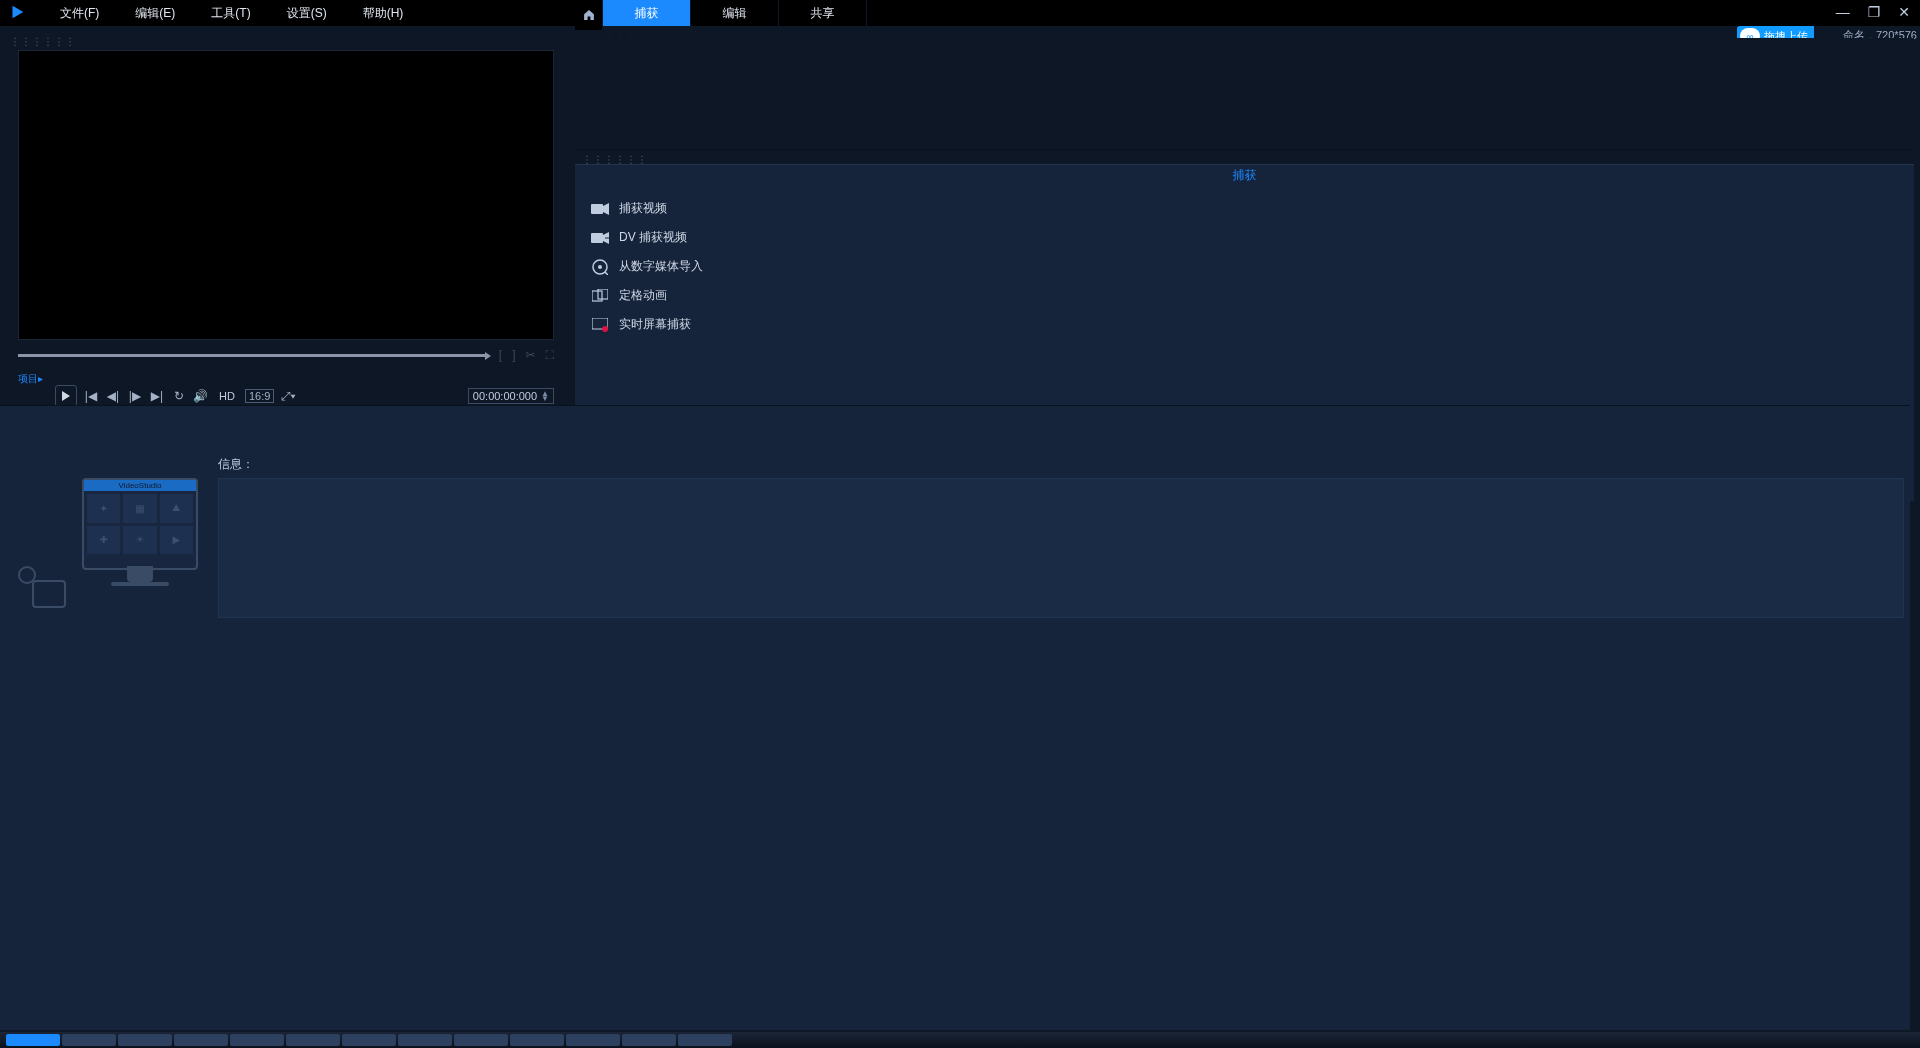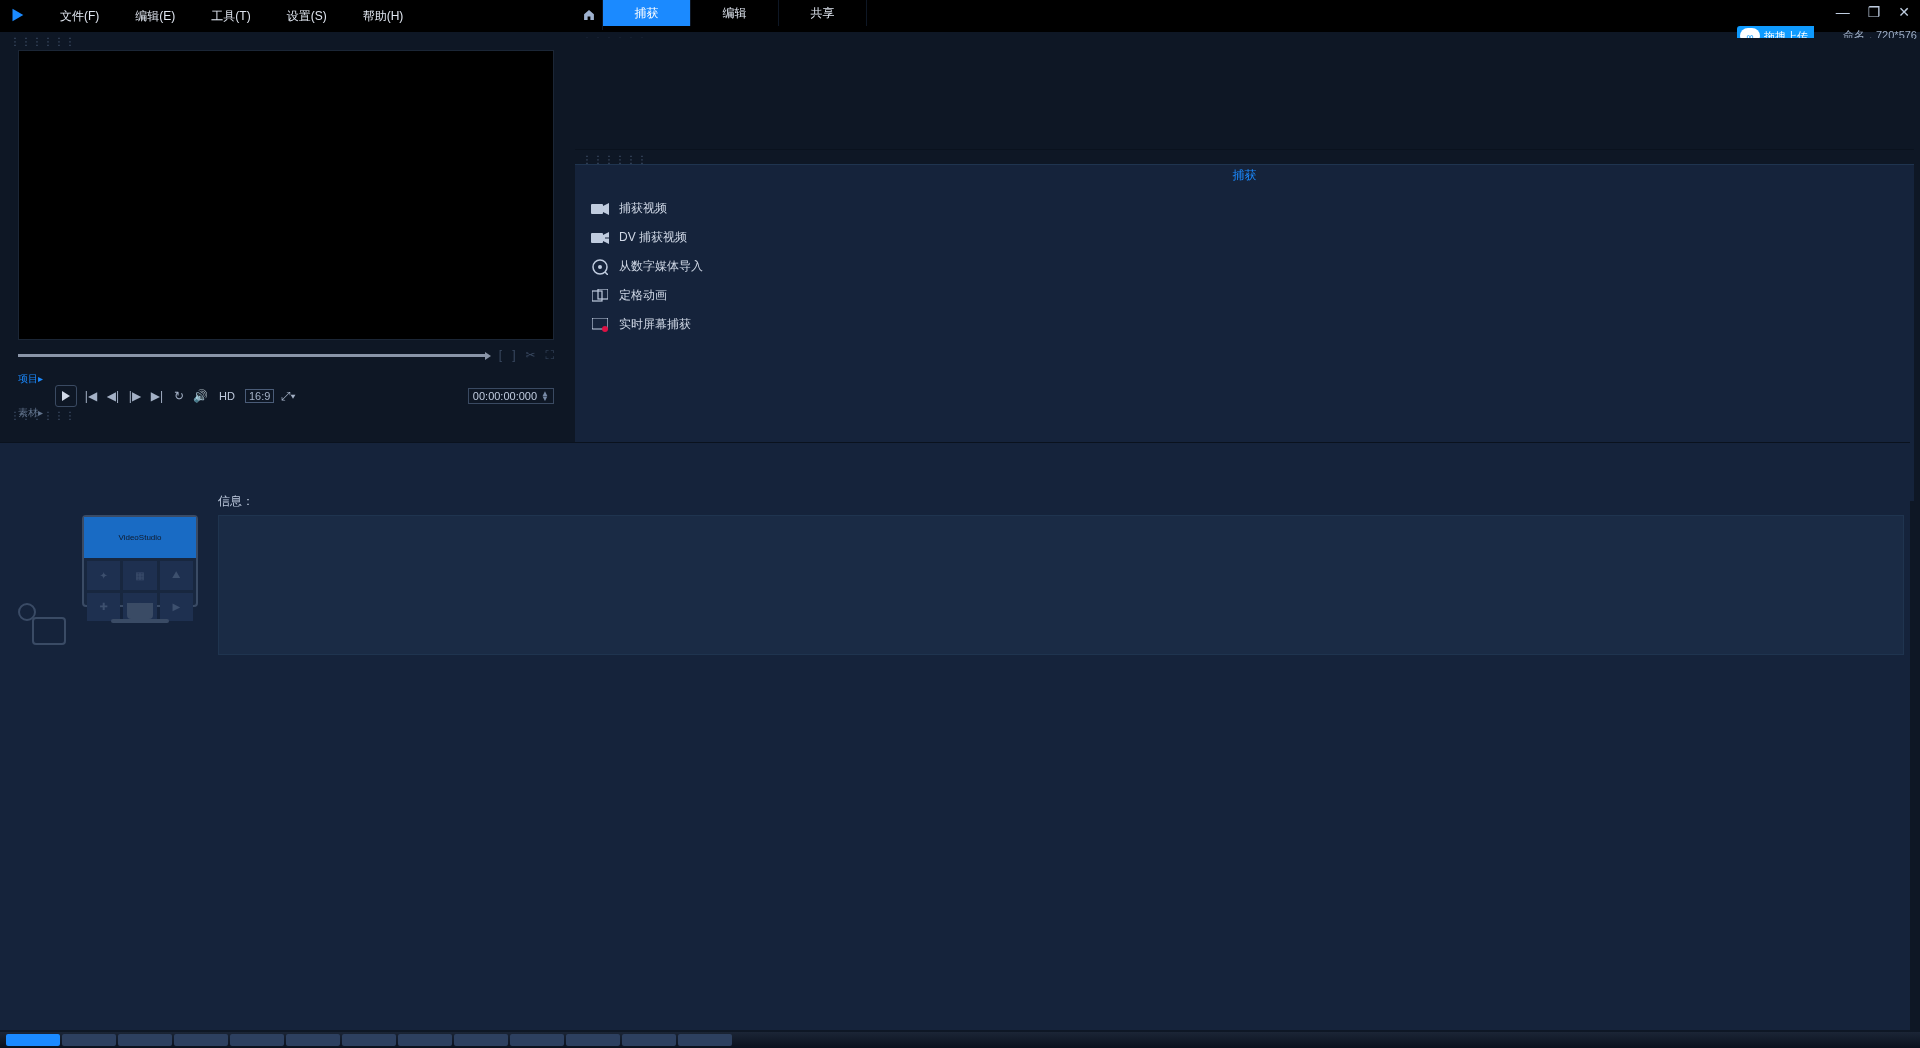--- a/index.html
+++ b/index.html
@@ -1,19 +1,19 @@
 <!DOCTYPE html>
 <html><head>
 <meta charset="utf-8">
 <style>
 * { margin:0; padding:0; box-sizing:border-box; font-family:"Microsoft YaHei",SimSun,Arial,sans-serif; -webkit-font-smoothing:antialiased; }
 body { background:#0e1725; color:#d0d8e6; overflow:hidden; width:1920px; height:1048px; position:relative; font-size:12px; }
 
 
-.menubar { position:absolute; top:0; left:0; right:0; height:32px; background:#000; display:flex; align-items:center; }
+.menubar { position:absolute; top:0; left:0; right:0; height:26px; background:#000; display:flex; align-items:center; }
 .app-logo { width:20px; height:20px; margin:0 14px 0 8px; color:#1b8aff; }
 .menubar .menu-item { color:#e0e6f0; padding:0 18px; line-height:30px; font-size:12px; cursor:pointer; }
 .menubar-center { position:absolute; left:575px; top:0; height:30px; display:flex; }
 .tab-btn { width:88px; text-align:center; line-height:26px; height:26px; font-size:12px; color:#e0e6f0; background:#000; border-right:1px solid #0e1725; cursor:pointer; }
 .home-btn { width:28px; display:flex; align-items:center; justify-content:center; background:#000; border-right:1px solid #0e1725; }
 .tab-btn.active { background:#1b8aff; color:#fff; font-weight:500; }
 .menubar-right { position:absolute; right:6px; top:4px; display:flex; gap:10px; }
 .win-ctl { color:#bfcde0; font-size:14px; cursor:pointer; padding:0 4px; }
 .upload-pill { position:absolute; right:106px; top:26px; height:20px; background:#0f9bff; border-radius:3px 0 0 3px; display:flex; align-items:center; color:#fff; font-size:11px; padding:0 6px 0 3px; }
 .upload-pill .cloud { width:20px; height:16px; background:#fff; border-radius:10px; margin-right:4px; display:flex; align-items:center; justify-content:center; color:#0f9bff; font-size:10px; }
@@ -41,26 +41,26 @@
 
 
 .thumb-strip { position:absolute; left:575px; right:6px; top:38px; height:112px; background:#0e1725; border-bottom:1px solid #0a121e; }
 .capture-panel { position:absolute; left:575px; right:6px; top:164px; bottom:547px; background:#15233b; }
 .capture-title { text-align:center; color:#1b8aff; font-size:12px; padding:2px 0; border-top:1px solid #1f344f; }
 .capture-list { padding:8px 16px 0 12px; }
 .capture-item { display:flex; align-items:center; gap:10px; padding:6px 4px; color:#d0d8e6; font-size:12px; cursor:pointer; }
 .capture-item .ico { width:18px; height:14px; display:flex; align-items:center; justify-content:center; color:#c0ccdf; }
 
 
-.bottom-pane { position:absolute; left:0; right:10px; top:405px; bottom:18px; background:#15233b; border-top:1px solid #0a121e;margin-top:37px; }
+.bottom-pane { position:absolute; left:0; right:10px; top:405px; bottom:18px; background:#15233b; border-top:1px solid #0a121e; }
 .info-label { position:absolute; left:218px; top:50px; color:#c0ccdf; font-size:12px; }
 .info-box { position:absolute; left:218px; top:72px; right:6px; height:140px; background:#1a2b45; border:1px solid #1f344f; }
 .storyboard-thumb { position:absolute; left:18px; top:72px; width:184px; height:130px; opacity:.7; }
 .sb-monitor { width:116px; height:92px; border:2px solid #4a5c78; border-radius:4px; position:absolute; right:4px; top:0; background:#1a2a42; }
-.sb-monitor .bar { background:#1b8aff; color:#0e1725; font-size:8px; text-align:center; padding:16px 0; }
+.sb-monitor .bar { background:#1b8aff; color:#0e1725; font-size:8px; text-align:center; padding:1px 0; }
 .sb-grid { display:grid; grid-template-columns:repeat(3,1fr); grid-template-rows:repeat(2,1fr); gap:3px; padding:3px; height:66px; }
 .sb-cell { background:#23365a; display:flex; align-items:center; justify-content:center; color:#4f6384; font-size:10px; }
 .sb-stand { width:26px; height:16px; background:#4a5c78; position:absolute; left:50%; bottom:-14px; margin-left:-13px; border-radius:0 0 4px 4px; }
 .sb-stand:after { content:""; position:absolute; left:-16px; bottom:-4px; width:58px; height:4px; background:#4a5c78; border-radius:2px; }
 .sb-cam { position:absolute; left:0; bottom:0; width:52px; height:52px; display:flex; align-items:flex-end; }
 .sb-cam-body { width:34px; height:28px; border:2px solid #4a5c78; border-radius:4px; margin-left:14px; }
 .sb-cam-disc { width:18px; height:18px; border:2px solid #4a5c78; border-radius:50%; position:absolute; left:0; bottom:24px; }
 
 
 .taskbar { position:absolute; left:0; right:0; bottom:0; height:16px; background:linear-gradient(#1b2536,#0a111e); display:flex; align-items:center; gap:2px; padding-left:6px; }

